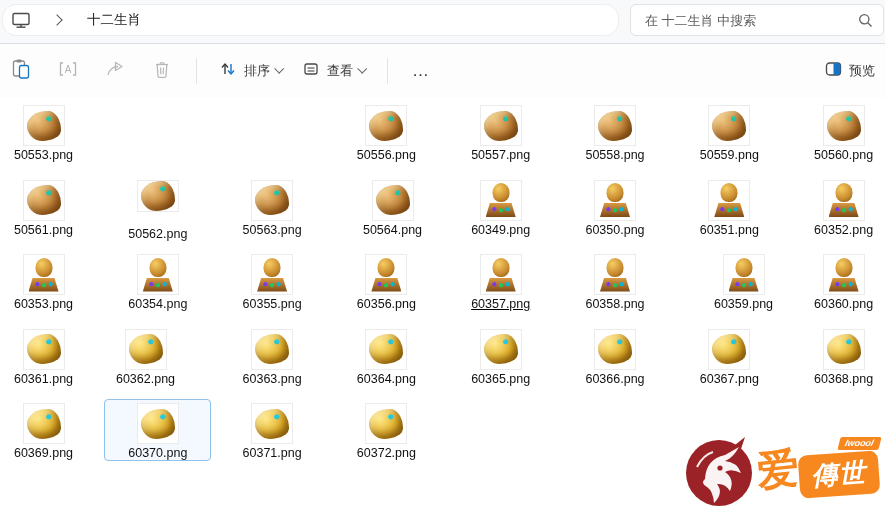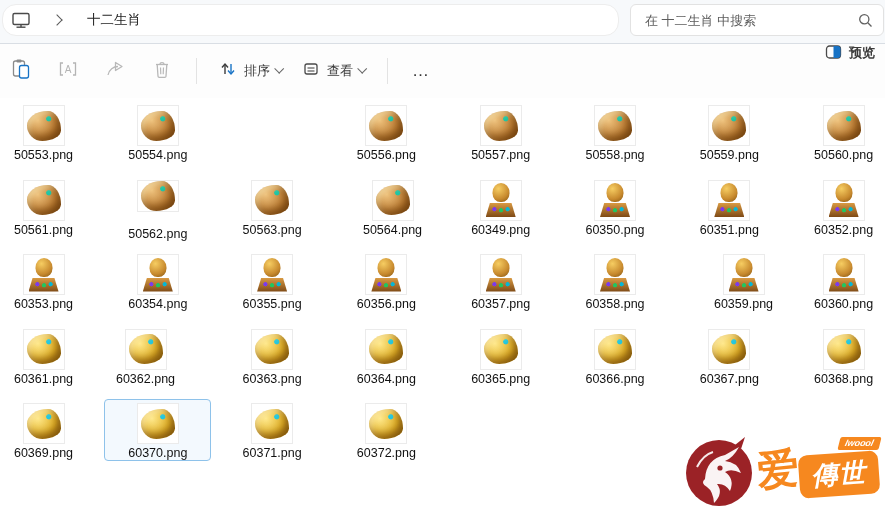--- a/index.html
+++ b/index.html
@@ -21,21 +21,21 @@
   .search-ico{margin-right:10px;display:flex;align-items:center;}
   
   .toolbar{position:absolute;left:0;top:44px;width:885px;height:54px;background:#fdfdfd;display:flex;align-items:center;}
   .tbtn{width:40px;height:36px;display:flex;align-items:center;justify-content:center;border-radius:4px;margin-left:7px;}
   .tbtn:first-child{margin-left:1px;}
   .tb-div{width:1px;height:26px;background:#e3e3e3;margin:0 10px 0 14px;}
   .tgroup{display:flex;align-items:center;height:36px;border-radius:4px;padding:0 8px;margin-left:4px;}
   .tgroup .tlabel{font-size:13px;color:#3b3b3b;margin:0 5px 0 7px;}
   .chev{width:6px;height:6px;border-right:1.3px solid #666;border-bottom:1.3px solid #666;transform:rotate(45deg) translateY(-1px);margin-top:-3px;}
   .more-dots{font-size:17px;color:#333;letter-spacing:1px;line-height:10px;padding:0 10px;margin-left:4px;}
-  .preview-group{position:absolute;right:4px;top:0;height:54px;display:flex;padding:0 6px;font-weight:bold;}
+  .preview-group{position:absolute;right:4px;top:0;height:54px;display:flex;align-items:center;padding:0 6px;}
   .preview-group .tlabel{font-size:13px;color:#3b3b3b;margin-left:6px;}
   
   .grid{position:absolute;left:0;top:0;width:885px;height:439px;}
   .tile{position:absolute;width:107px;height:62px;display:flex;flex-direction:column;align-items:center;border:1px solid transparent;border-radius:4px;box-sizing:border-box;}
   .tile.selected{border-color:#8ec2ea;background:#f3f9fe;}
   .thumb{margin-top:3px;width:42px;height:42px;background:#fff;border:1px solid #ebebeb;display:flex;align-items:center;justify-content:center;box-sizing:border-box;}
   .fname{margin-top:2px;font-size:12.5px;color:#111;white-space:nowrap;}
   
   .sprite{display:block;}
   .sprite.bronze,.sprite.gold{
@@ -71,26 +71,20 @@
 <body>
 
 <div class="grid">
   <div class="tile" style="left: -10px; top: 101px;">
     <div class="thumb">
       <span class="sprite bronze"></span>
     </div>
     <div class="fname">50553.png</div>
   </div>
 
-  <div class="tile" style="left: 104.3px; top: 101px;">
-    <div class="thumb">
-      <span class="sprite bronze"></span>
-    </div>
-    <div class="fname">50554.png</div>
-  </div>
 
 
   <div class="tile" style="left: 332.9px; top: 101px;">
     <div class="thumb">
       <span class="sprite bronze"></span>
     </div>
     <div class="fname">50556.png</div>
   </div>
 
   <div class="tile" style="left: 447.2px; top: 101px;">
@@ -198,21 +192,21 @@
     <div class="fname">60355.png</div>
   </div>
 
   <div class="tile" style="left: 332.9px; top: 250px;">
     <div class="thumb">
       <span class="sprite bust"></span>
     </div>
     <div class="fname">60356.png</div>
   </div>
 
-  <div class="tile" style="left: 447.2px; top: 250px;">
+  <div class="tile" style="left: 447.2px; top: 250px; text-decoration: underline;">
     <div class="thumb">
       <span class="sprite bust"></span>
     </div>
     <div class="fname">60357.png</div>
   </div>
 
   <div class="tile" style="left: 561.5px; top: 250px;">
     <div class="thumb">
       <span class="sprite bust"></span>
     </div>

